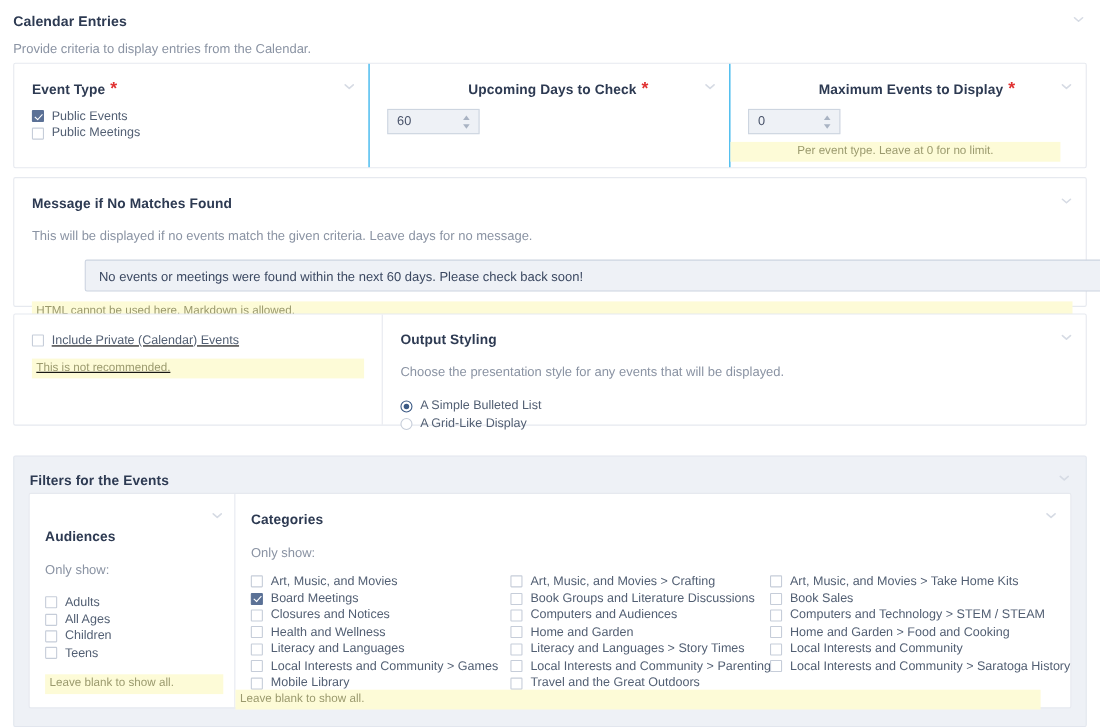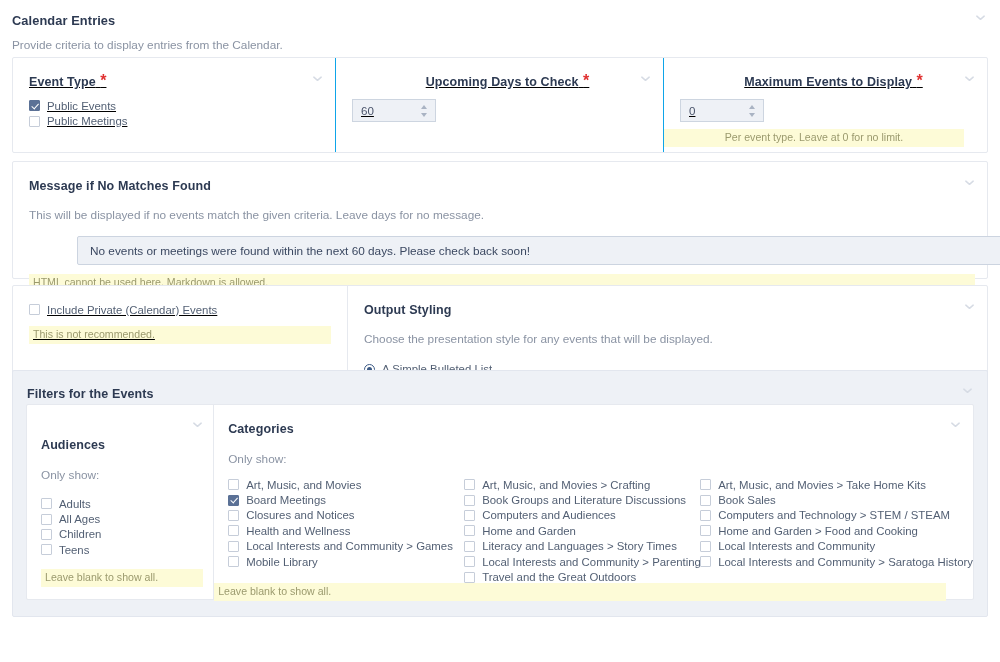--- a/index.html
+++ b/index.html
@@ -161,21 +161,20 @@
     width: 976px; height: 96px;
     background: #fff;
     border: 1px solid #e6e9ef;
     border-radius: 2px;
     display: flex;
   }
   .col {
     position: relative;
     height: 100%;
     padding: 14px 0 0 16px;
-    text-decoration: underline;
   }
   .col + .col { border-left: 1px solid #0ea5e9; text-align: center; }
   .col-1 { width: 322px; }
   .col-2 { width: 328px; }
   .col-3 { width: 324px; }
 
   
   .card-msg {
     position: absolute;
     left: 12px; top: 161px;
@@ -195,21 +194,21 @@
     border: 1px solid #e6e9ef;
     border-radius: 2px;
     display: flex;
   }
   .mid-1 { width: 334px; position: relative; padding: 14px 0 0 16px; text-decoration: underline; }
   .mid-2 { flex: 1; position: relative; padding: 14px 0 0 16px; border-left: 1px solid #e6e9ef; }
 
   
   .panel-filters {
     position: absolute;
-    left: 12px; top: 370px;
+    left: 12px; top: 414px;
     width: 976px; height: 247px;
     background: #eef1f6;
     border: 1px solid #e2e6ee;
     border-radius: 2px;
   }
   .panel-filters > .ptitle {
     position: absolute;
     left: 14px; top: 13px;
   }
   .card-filters {
@@ -437,20 +436,24 @@
             <label class="opt">
                 <span class="box"></span>
                 <span class="opt-lbl">Closures and Notices</span>
               </label>
             <label class="opt">
                 <span class="box"></span>
                 <span class="opt-lbl">Health and Wellness</span>
               </label>
             <label class="opt">
                 <span class="box"></span>
+                <span class="opt-lbl">Literacy and Languages</span>
+              </label>
+            <label class="opt">
+                <span class="box"></span>
                 <span class="opt-lbl">Local Interests and Community &gt; Games</span>
               </label>
             <label class="opt">
                 <span class="box"></span>
                 <span class="opt-lbl">Mobile Library</span>
               </label>
           </div>
           <div class="catcol">
             <label class="opt">
                 <span class="box"></span>

